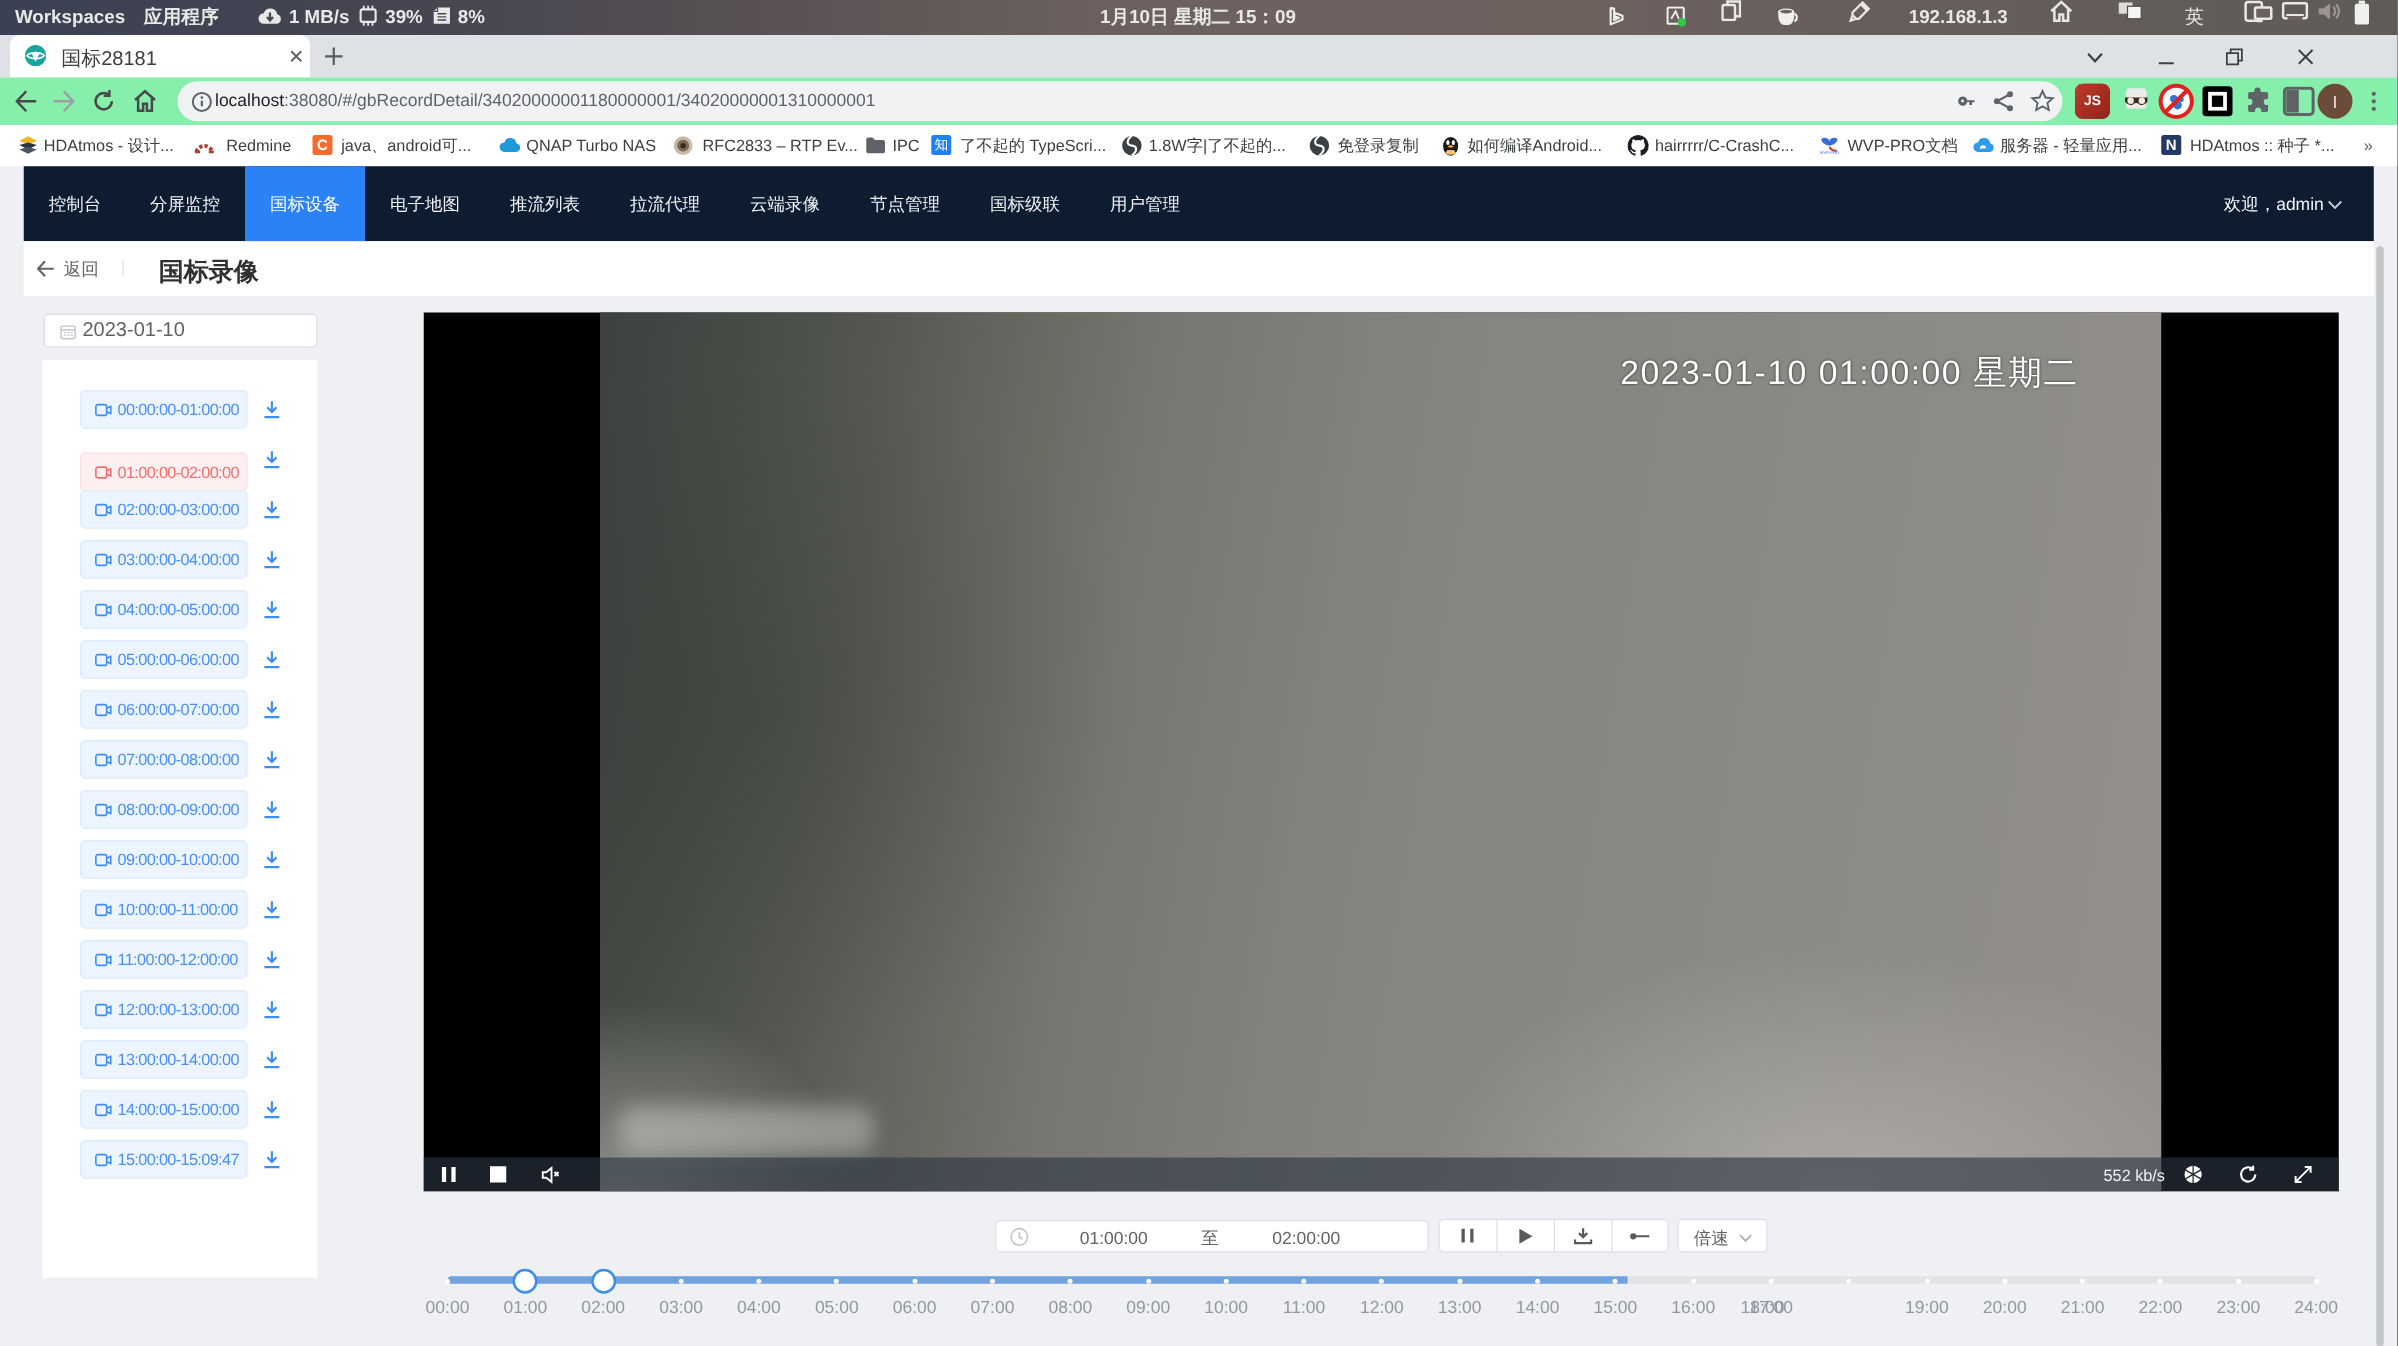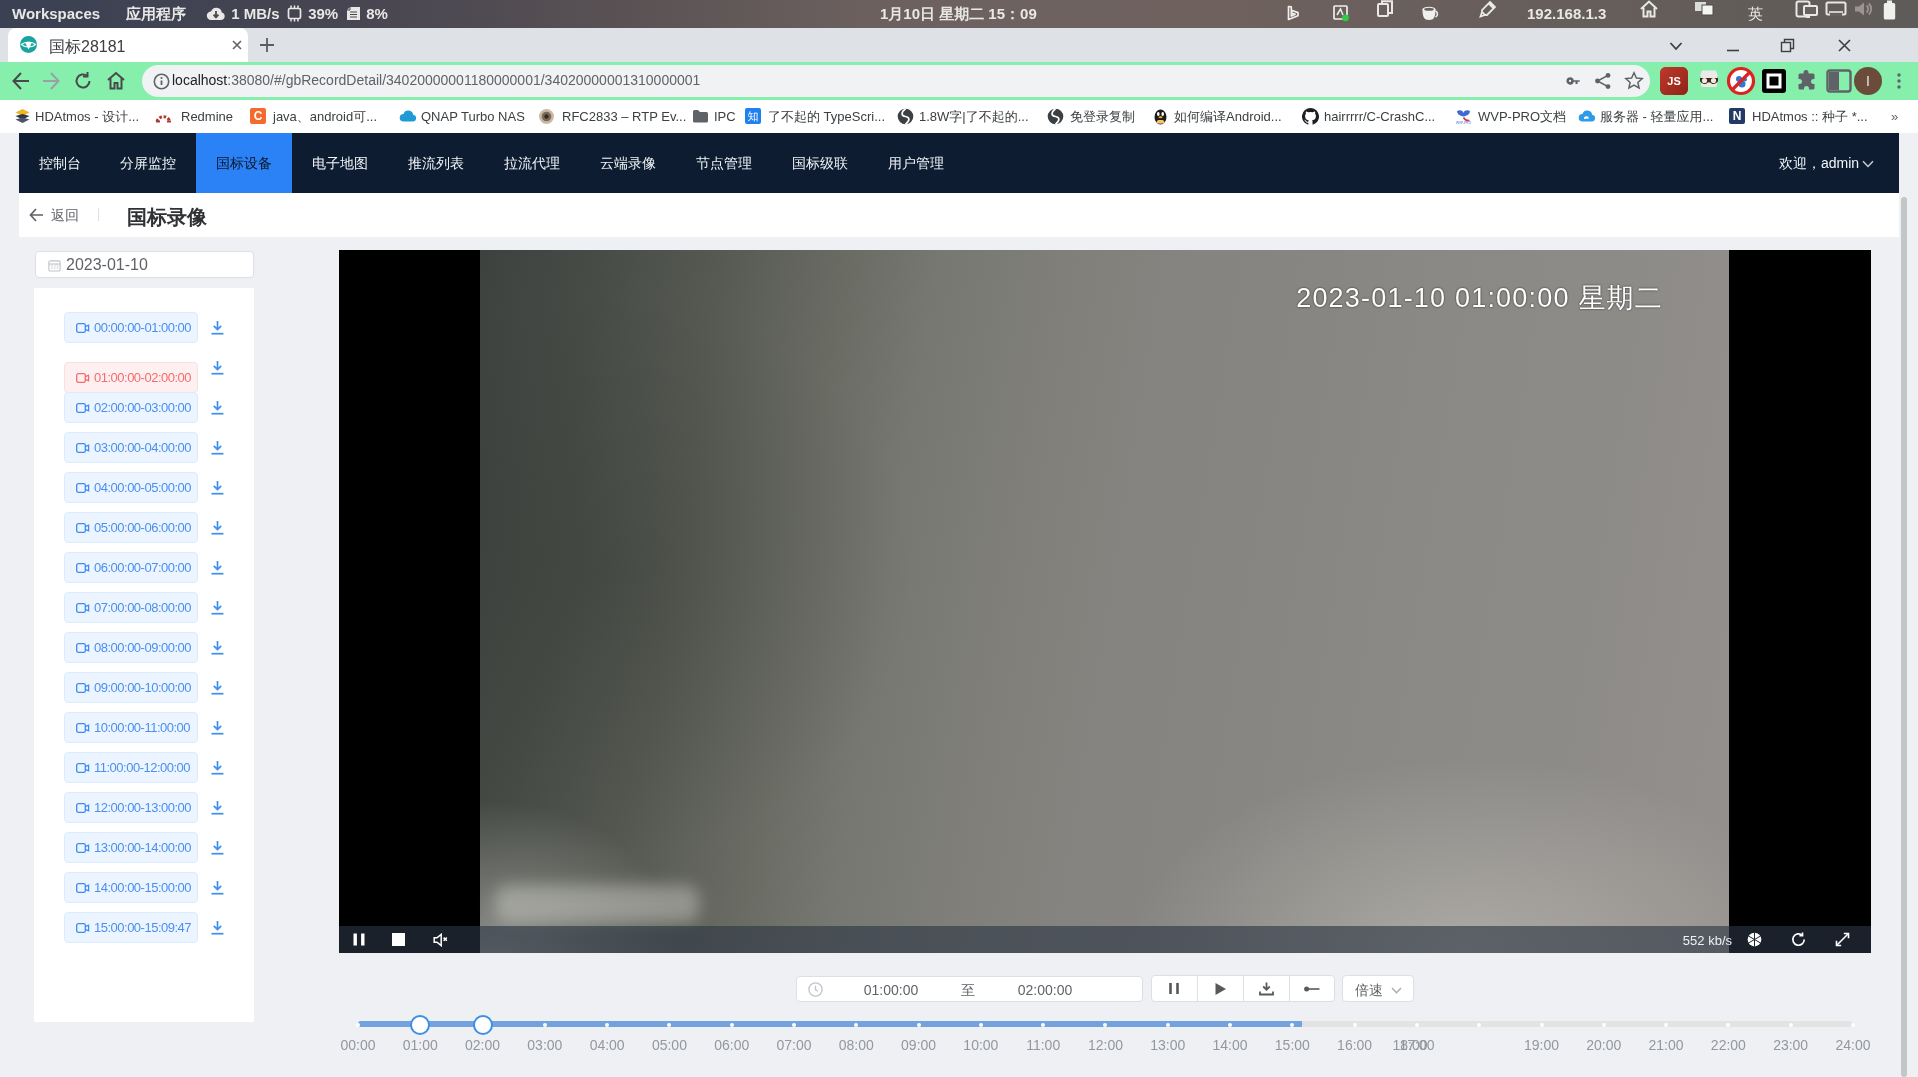--- a/index.html
+++ b/index.html
@@ -18,21 +18,21 @@
   
   #tb { left:0; top:62px; width:1918px; height:38px; background:#86efac; }
   #omni { position:absolute; left:142px; top:3px; width:1508px; height:32px; background:#f0f2f4; border-radius:16px; }
   
   #bm { left:0; top:100px; width:1918px; height:33px; background:#fff; font-size:13px; color:#3c4043; }
   #bm .b { position:absolute; top:0; height:33px; line-height:33px; white-space:nowrap; }
   #bm .ic { position:absolute; top:8px; }
   
   #nav { left:19px; top:133px; width:1880px; height:60px; background:#0d1c30; color:#f2f5f9; font-size:14px; }
   #nav .mi { position:absolute; top:0; height:60px; line-height:60px; text-align:center; }
-  #nav .act { background:#2a82f6; color:#0f172a; }
+  #nav .act { background:#2a82f6; color:#ffffff; }
   
   #sub { left:19px; top:193px; width:1880px; height:44px; background:#fff; }
   
   #dinp { left:35px; top:251px; width:219px; height:27px; background:#fff; border:1px solid #dcdfe6; border-radius:4px; }
   #panel { left:34px; top:288px; width:220px; height:734px; background:#fff; }
   .pill { position:absolute; left:30px; width:134px; height:31px; border-radius:4px; font-size:13px; letter-spacing:-0.5px;
     background:#ecf5ff; border:1px solid #d9ecff; color:#4a8ff2; line-height:29px; white-space:nowrap; }
   .pill.red { background:#fef0f0; border-color:#fbdfdf; color:#f56c6c; }
   .dl { position:absolute; left:176px; width:14px; height:16px; }
   
@@ -55,21 +55,21 @@
   .hdot { position:absolute; top:1022.5px; width:4px; height:4px; background:#fff; border-radius:50%; }
   .hndl { position:absolute; background:#fff; border:2.5px solid #3c8fe8; border-radius:50%; }
   .tlab { position:absolute; top:1037px; width:60px; text-align:center; font-size:14px; color:#93979e; }
   
   #scrb { left:1901px; top:197px; width:6px; height:880px; background:#c3c6c9; border-radius:3px; }
 </style>
 </head>
 <body>
   <div id="sys" class="abs">
     <div class="it" style="left:12px;">Workspaces</div>
-    <div class="it" style="left:115px;margin-left:11px;">应用程序</div>
+    <div class="it" style="left:115px;">应用程序</div>
     <div class="it" style="left:205px;"><svg width="22" height="16" viewBox="0 0 22 16" style="display:inline-block;vertical-align:-3px;">
         <path d="M6 14 A4.2 4.2 0 0 1 6 5.6 A5.6 5.6 0 0 1 16.8 6.4 A3.9 3.9 0 0 1 16.5 14 Z" fill="#e8e8e6"></path>
         <path d="M11 5 v6 M8.6 8.6 L11 11.4 L13.4 8.6" stroke="#4a474f" stroke-width="1.8" fill="none"></path>
       </svg> 1 MB/s</div>
     <div class="it" style="left:285px;"><svg width="19" height="17" viewBox="0 0 19 17" style="display:inline-block;vertical-align:-3px;">
         <rect x="3.5" y="3.5" width="12" height="10" rx="1.5" fill="none" stroke="#e8e8e6" stroke-width="1.7"></rect>
         <path d="M6 3.5 v-3 M9.5 3.5 v-3 M13 3.5 v-3 M6 13.5 v3 M9.5 13.5 v3 M13 13.5 v3" stroke="#e8e8e6" stroke-width="1.5"></path>
       </svg> 39%</div>
     <div class="it" style="left:345px;"><svg width="17" height="17" viewBox="0 0 17 17" style="display:inline-block;vertical-align:-3px;">
         <path d="M2 5 L5 2 H15 V15 H2 Z" fill="#e8e8e6"></path>

